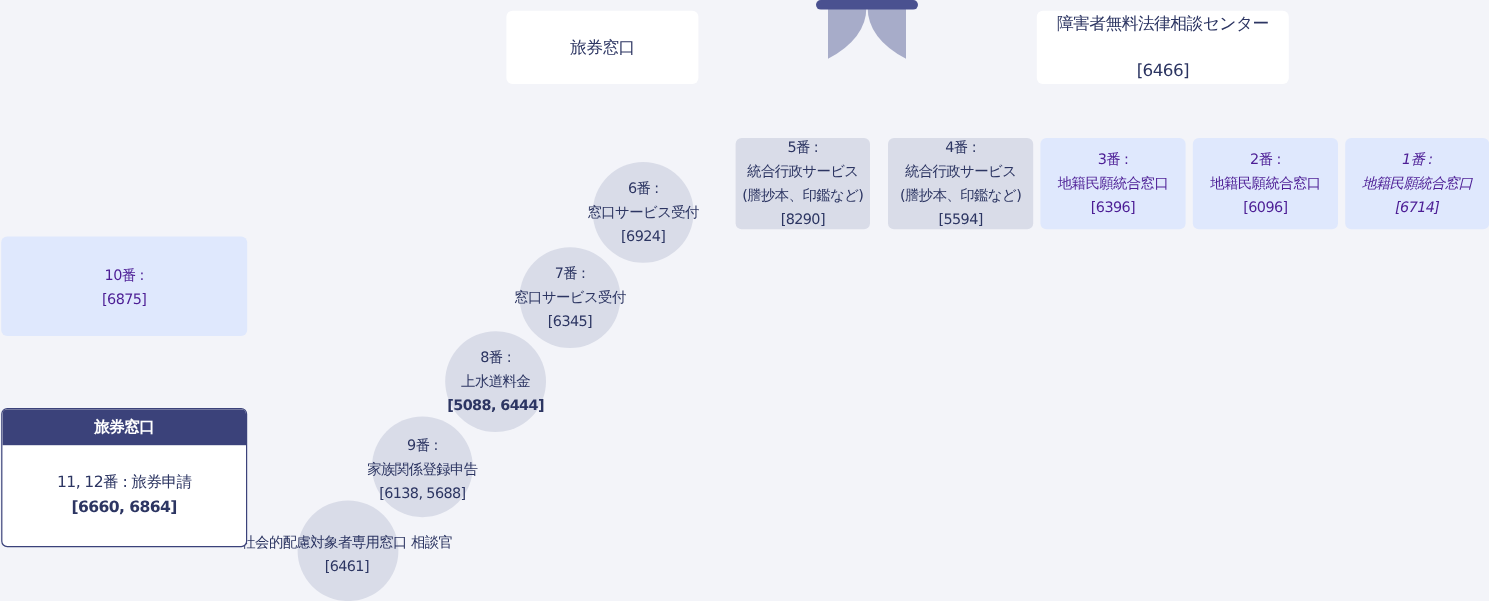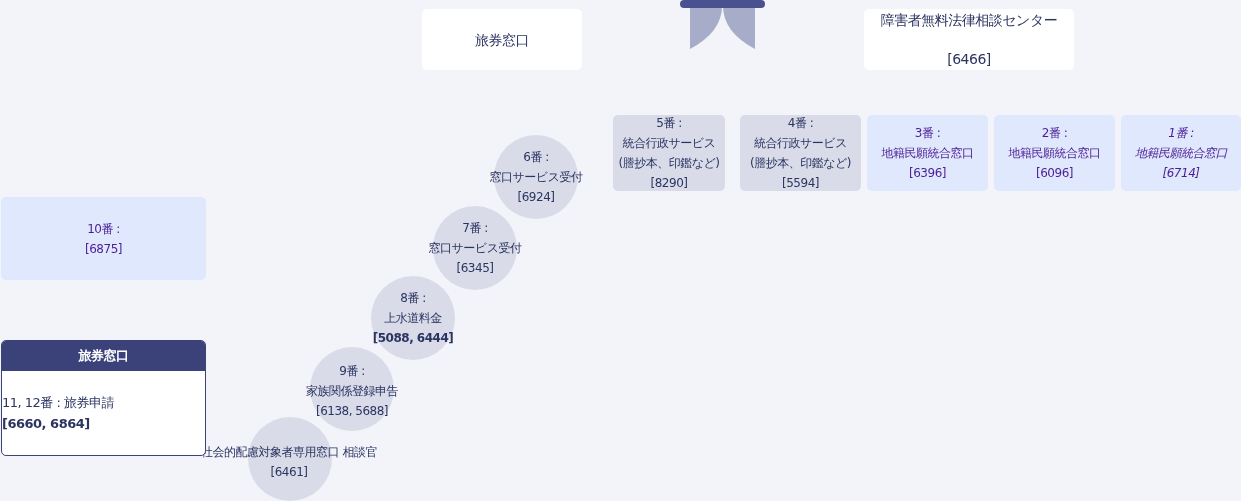--- a/index.html
+++ b/index.html
@@ -30,21 +30,21 @@
   .passport {
     position: absolute; left: 1px; top: 340px; width: 205px; height: 116px;
     border: 1px solid #3b427a; border-radius: 5px; background: #fff; overflow: hidden;
   }
   .passport .hdr {
     height: 30px; background: #3b427a; color: #fff; font-size: 13px;
     display: flex; align-items: center; justify-content: center; font-weight: bold;
   }
   .passport .body {
     height: 84px; display: flex; flex-direction: column; justify-content: center;
-    font-size: 13px; line-height: 21px; color: #2c3562;
+    align-items: center; font-size: 13px; line-height: 21px; color: #2c3562;
   }
   .b { font-weight: bold; }
 </style>
 </head>
 <body>
 
 <div class="box white" style="left:422px;top:9px;width:160px;height:61px;font-size:14px;">
   <span>旅券窓口</span>
 </div>
 

